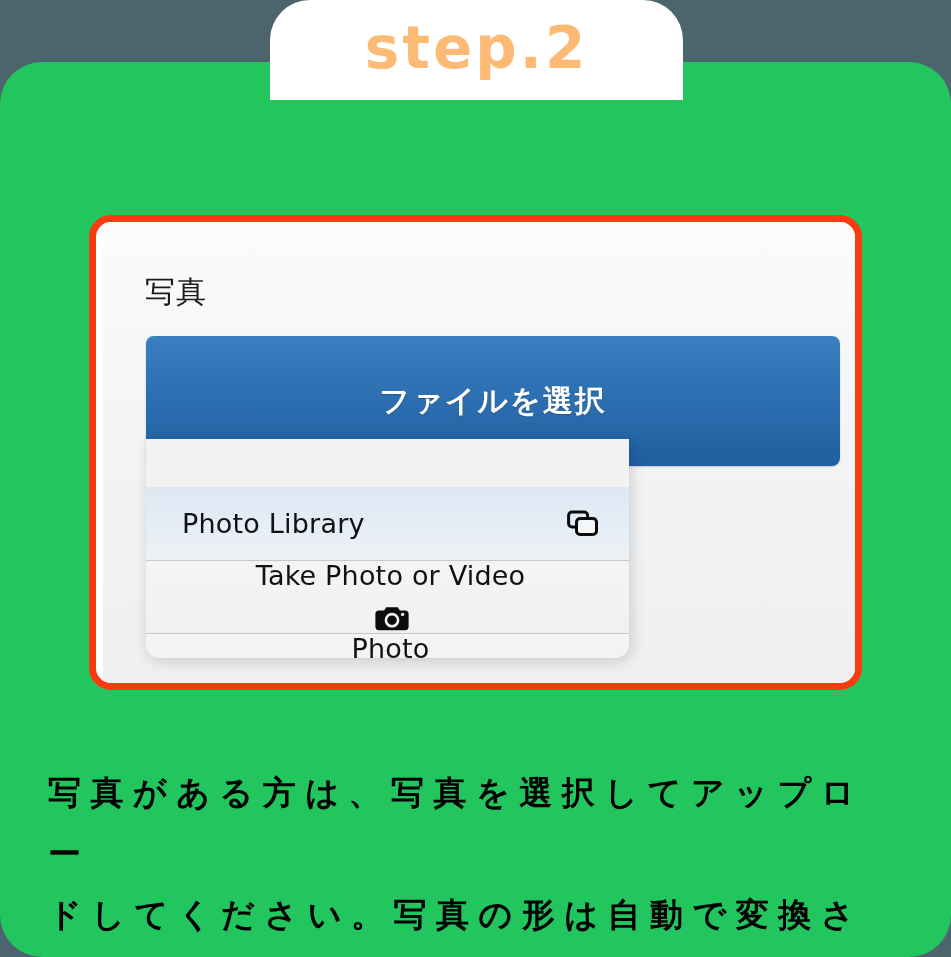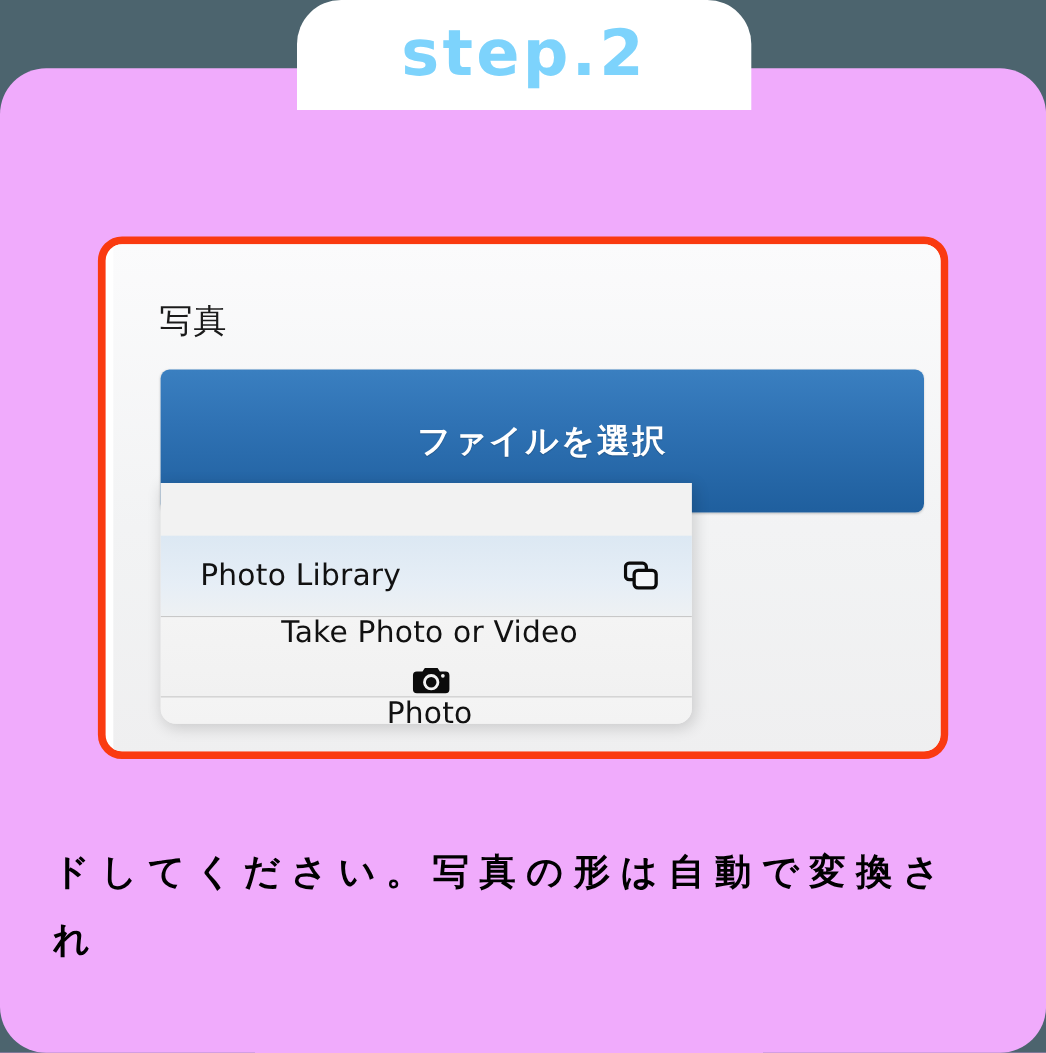--- a/index.html
+++ b/index.html
@@ -14,21 +14,21 @@
     overflow: hidden;
   }
 
   
   #page-card {
     position: absolute;
     left: 0;
     top: 62px;
     width: 951px;
     height: 895px;
-    background: #f0abfc;
+    background: #22c55e;
     border-radius: 42px 42px 42px 42px;
   }
   #title-tab {
     position: absolute;
     left: 270px;
     top: 0;
     width: 413px;
     height: 100px;
     background: #ffffff;
     border-radius: 40px 40px 0 0;
@@ -38,21 +38,21 @@
     left: 270px;
     top: 0;
     width: 413px;
     height: 96px;
     line-height: 96px;
     text-align: center;
     font-family: "DejaVu Sans", sans-serif;
     font-size: 58px;
     font-weight: bold;
     letter-spacing: 3px;
-    color: #7dd3fc;
+    color: #fdba74;
     white-space: nowrap;
   }
 
   
   #shot-frame {
     position: absolute;
     left: 89px;
     top: 153px;
     width: 773px;
     height: 475px;
@@ -240,20 +240,21 @@
               <circle cx="29.4" cy="5" r="4.2" fill="#0b0b0b"></circle>
             </svg>
           </span>
         </div>
 
       </div>
     </div>
   </div>
 
   <div id="caption">
+    <div>写真がある方は、写真を選択してアップロー</div>
     <div>ドしてください。写真の形は自動で変換され</div>
 
   </div>
 
 </div>
 
 <div id="title-tab"></div>
 <div id="step-title">step.2</div>
 
 </body></html>

